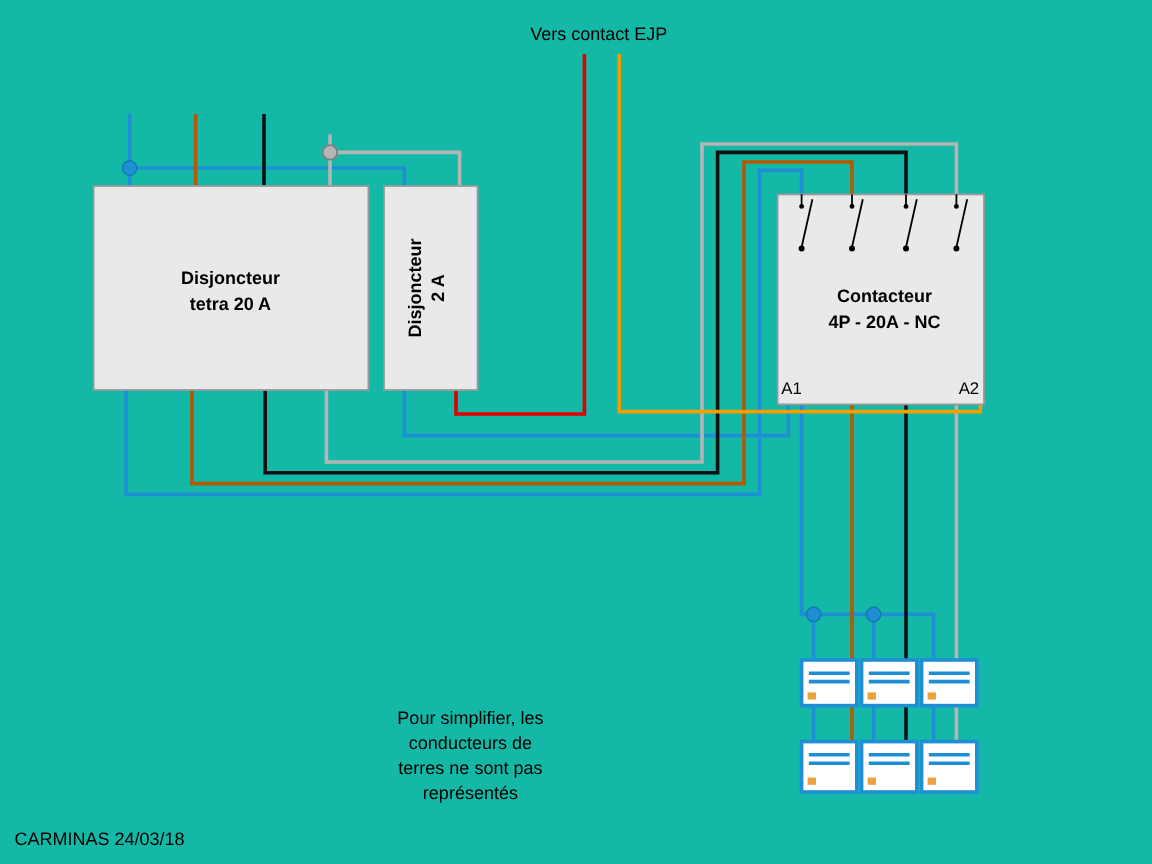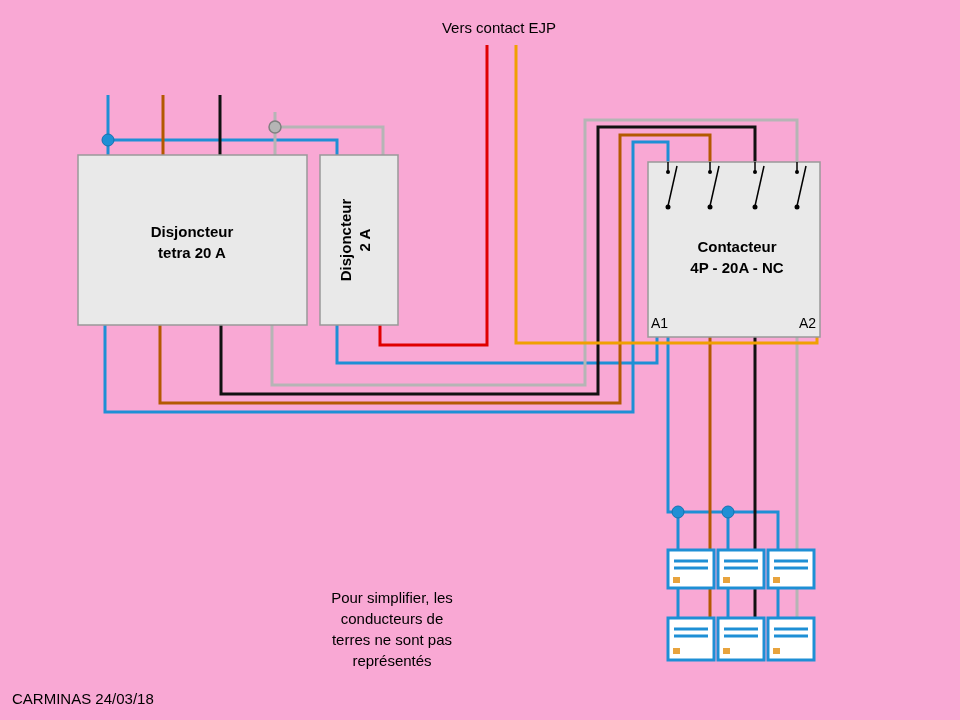--- a/index.html
+++ b/index.html
@@ -1,16 +1,16 @@
 <!DOCTYPE html>
 <html><head>
 <meta charset="utf-8">
 <style>
   html,body{margin:0;padding:0;background:#ffffff;}
-  .canvas{position:relative;width:960px;height:720px;background:#f9a8d4;
+  .canvas{position:relative;width:960px;height:720px;background:#14b8a6;
           font-family:"Liberation Sans",sans-serif;overflow:hidden;}
   svg text{font-family:"Liberation Sans",sans-serif;fill:#000;}
   .t-normal{font-size:15px;}
   .t-bold{font-size:15px;font-weight:bold;text-anchor:middle;}
   .t-term{font-size:14px;}
   .t-caption{font-size:15px;text-anchor:middle;}
   .t-footer{font-size:15px;}
 </style>
 </head>
 <body>

